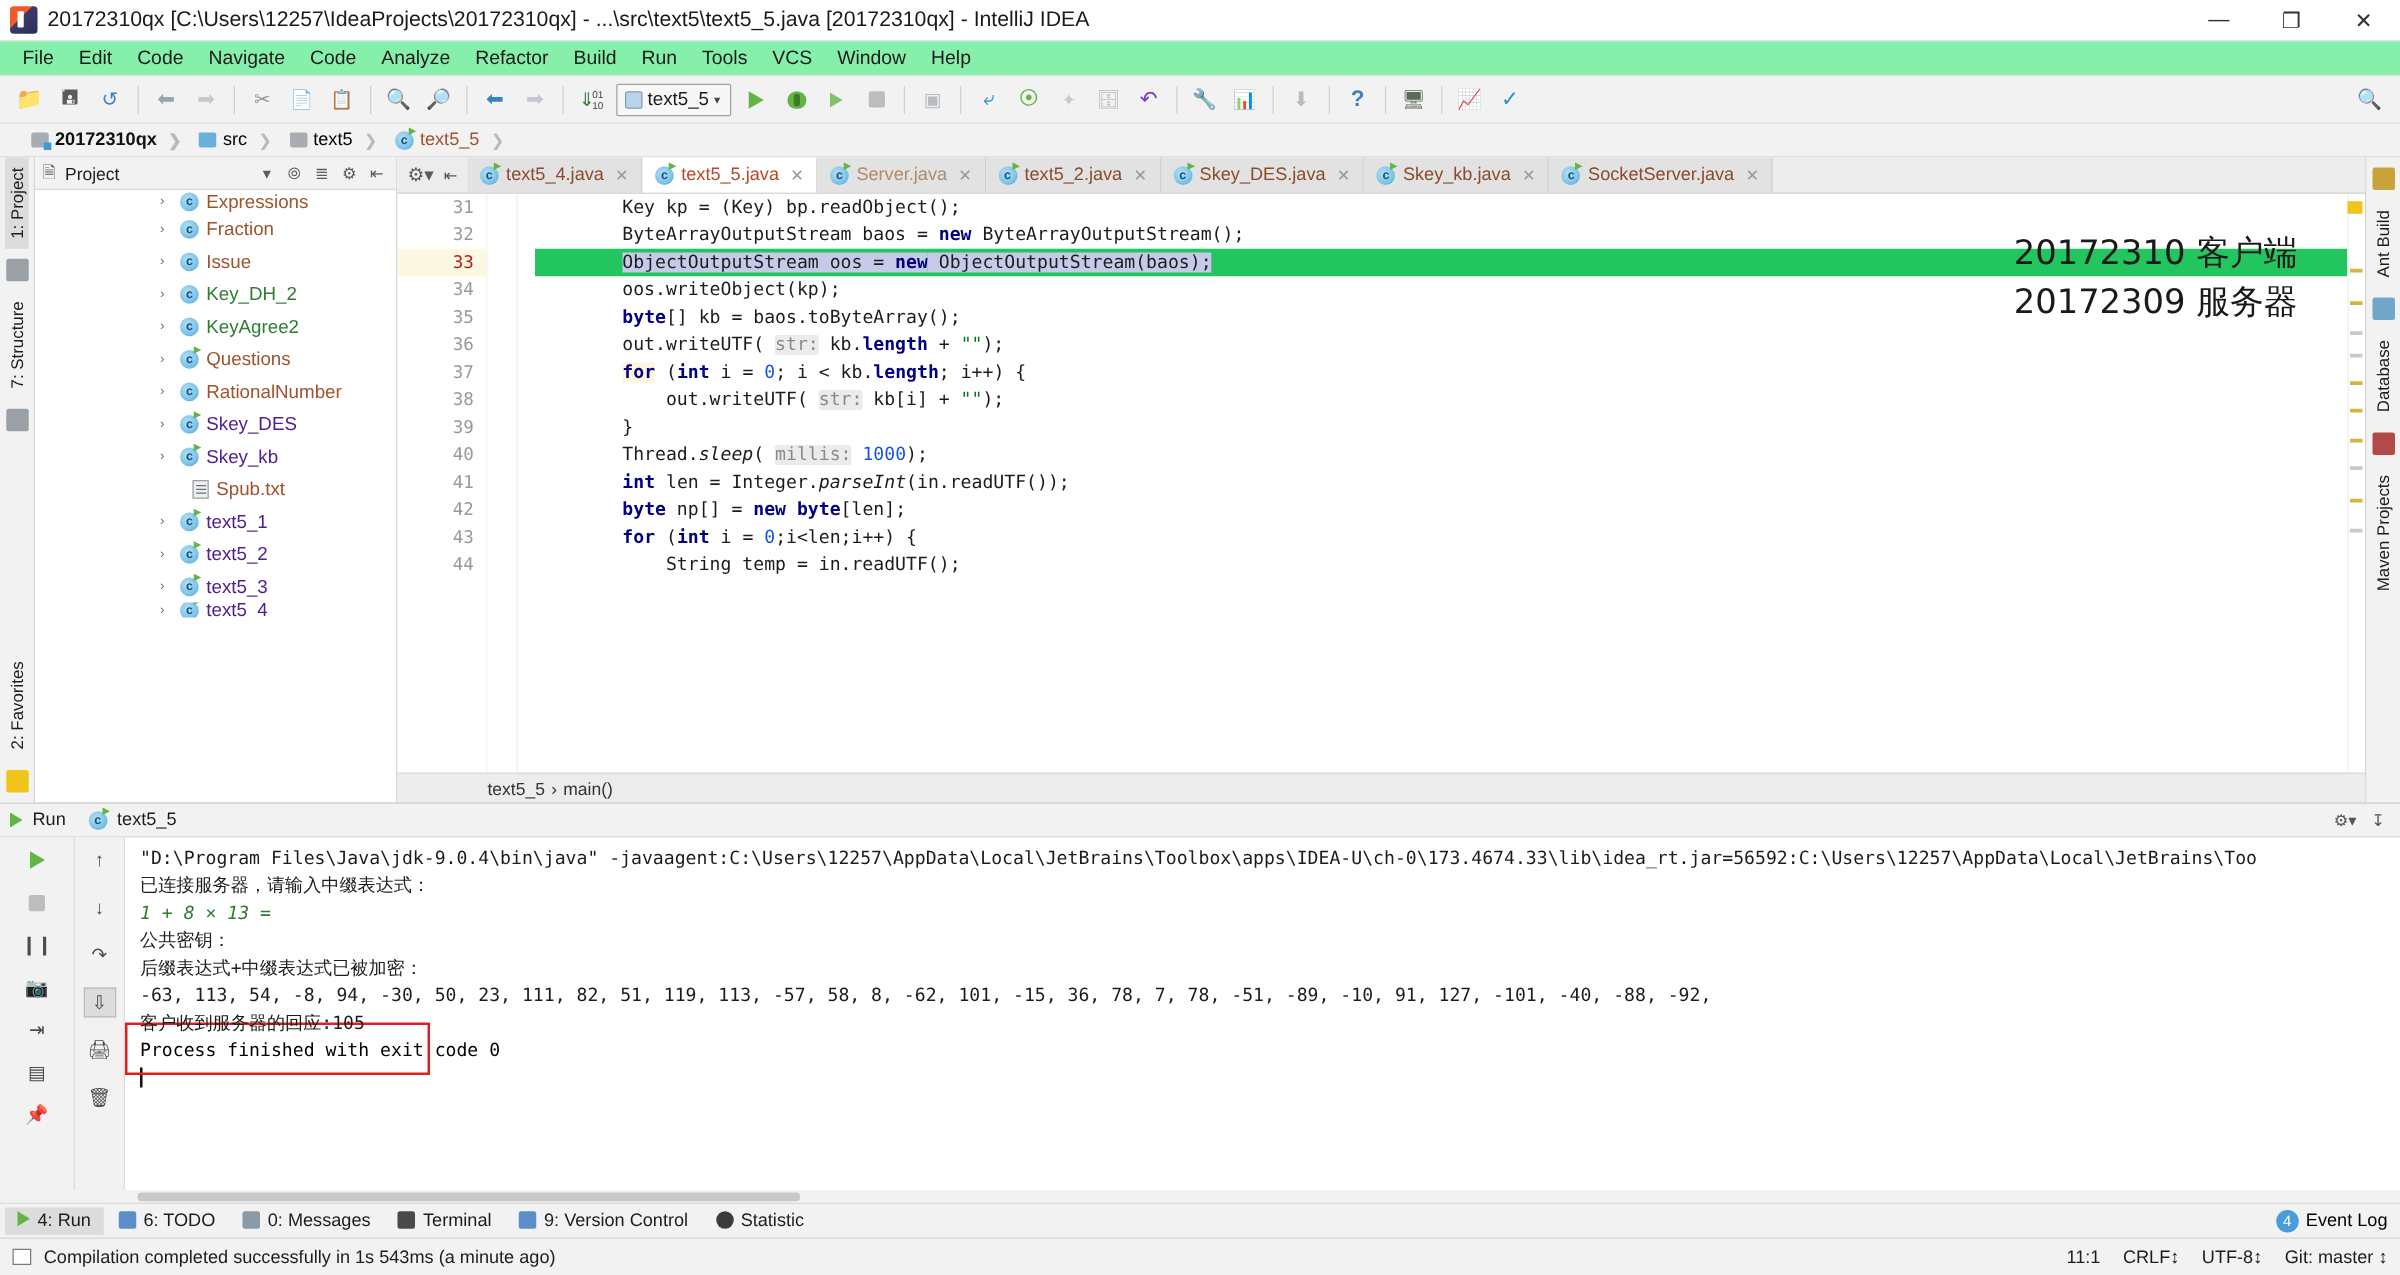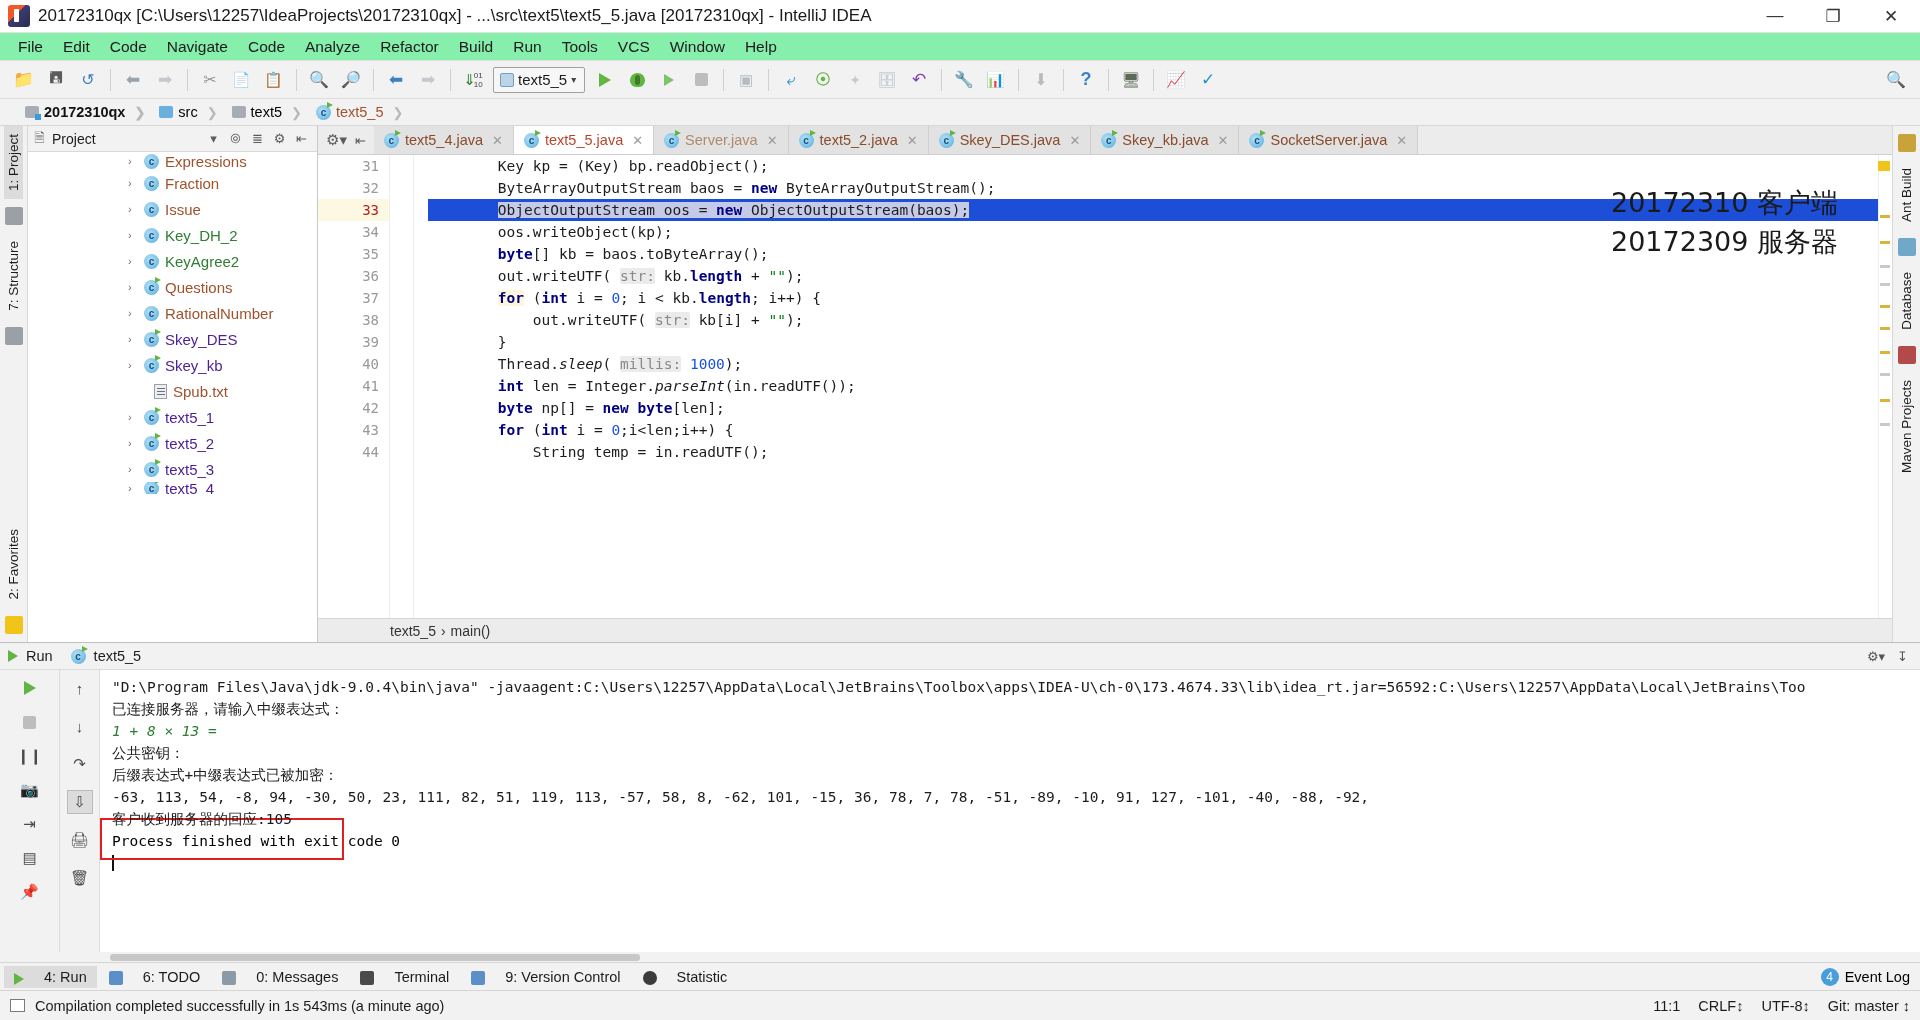--- a/index.html
+++ b/index.html
@@ -110,21 +110,21 @@
 
   .code-wrap { flex:1; display:flex; position:relative; min-height:0; overflow:hidden; }
   .gutter { width:72px; background:#ffffff; border-right:1px solid #eee; flex:0 0 72px; }
   .gline { height:22px; line-height:22px; text-align:right; padding-right:10px;
            color:#999; font-size:14px; font-family:"DejaVu Sans Mono", monospace; }
   .gline.hl { background:#fcf8e2; color:#b91c1c; }
   .foldcol { width:24px; background:#fff; border-right:1px solid #eee; flex:0 0 24px;}
   .code { flex:1; position:relative; font-family:"DejaVu Sans Mono", monospace;
           font-size:14.5px; padding-left:14px; min-width:0; overflow:hidden; }
   .cline { height:22px; line-height:22px; white-space:pre; color:#1c1c1c; }
-  .cline.hl { background:#1d4ed8; }
+  .cline.hl { background:#22c55e; }
   .kw { color:#000080; font-weight:bold; }
   .num { color:#1750eb; }
   .str { color:#067d17; }
   .hint { color:#8a8a8a; background:#ebebeb; border-radius:2px; }
   .ital { font-style:italic; }
   .sel { background:#c5cae9; }
   .fold-hl { background:#fdf6dd; }
 
   .overlay-note { position:absolute; right:40px; top:28px; font-size:27px; color:#1a1a1a;
                   line-height:1.45; font-family:"DejaVu Sans", sans-serif; }
@@ -157,21 +157,21 @@
   .cl.green { color:#000000; }
   .cl.greenitalic { color:#2e7d32; font-style:italic; }
   .redbox { position:absolute; border:2px solid #e02020; left:0px; top:0px; }
   .caret-bar { display:inline-block; width:2px; height:16px; background:#111; vertical-align:-3px;}
   .hscroll { height:10px; background:#f2f2f2; position:relative; }
   .hscroll .thumb { position:absolute; left:110px; top:2px; height:7px; width:530px; background:#c8c8c8; border-radius:3px;}
 
   
   .twbar { height:28px; background:#f2f2f2; border-top:1px solid #d5d5d5; display:flex;
            align-items:center; padding-left:4px; gap:2px; flex:0 0 28px; }
-  .twbtn { display:flex; align-items:flex-end; gap:20px; padding:3px 10px; font-size:14.5px; color:#1c1c1c;}
+  .twbtn { display:flex; align-items:flex-start; gap:6px; padding:3px 10px; font-size:14.5px; color:#1c1c1c;}
   .twbtn.active { background:#dcdcdc; }
   .twbtn .sq { width:14px; height:14px; border-radius:2px; display:inline-block; }
   .tw-right { margin-left:auto; display:flex; align-items:center; gap:6px; padding-right:10px; font-size:14.5px;}
   .badge-evt { width:18px; height:18px; border-radius:50%; background:#4a9ddb; color:#fff;
                display:flex; align-items:center; justify-content:center; font-size:12px; }
 
   
   .statusbar { height:30px; background:#f2f2f2; border-top:1px solid #d5d5d5; display:flex;
                align-items:center; padding:0 10px; gap:10px; font-size:14.5px; color:#1c1c1c; flex:0 0 30px;}
   .sb-right { margin-left:auto; display:flex; align-items:center; gap:18px; }

